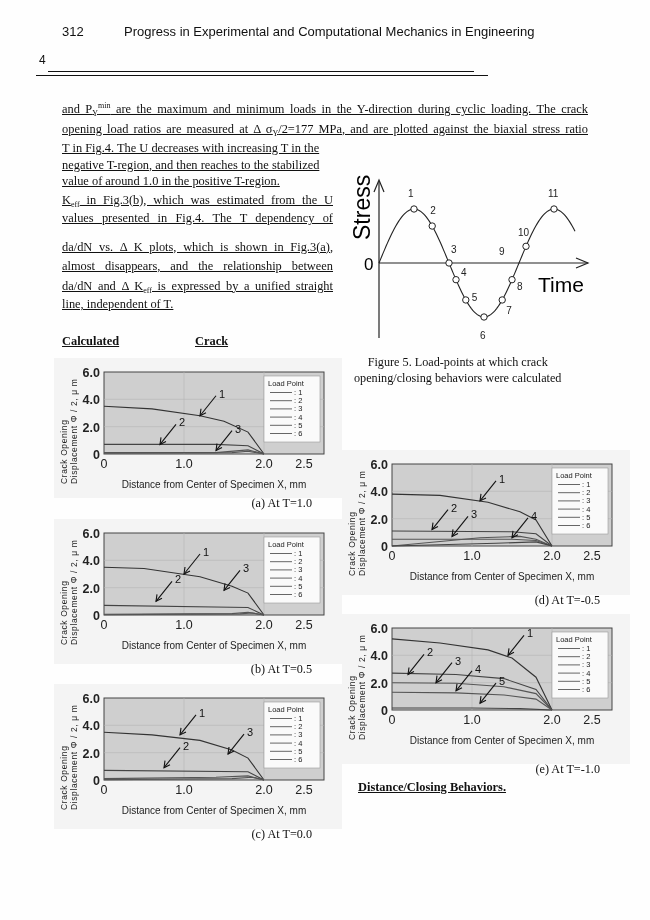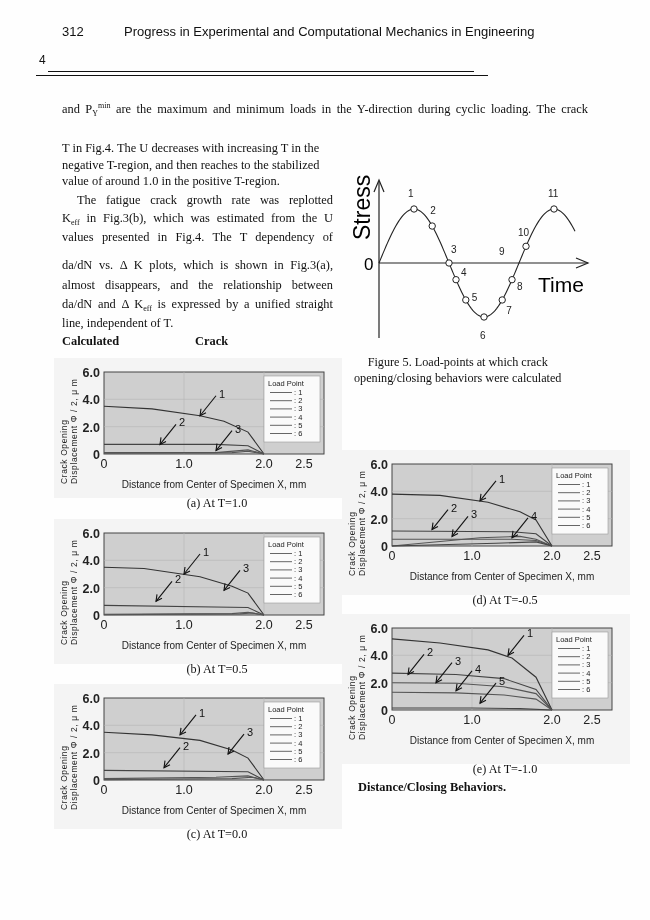--- a/index.html
+++ b/index.html
@@ -1,45 +1,45 @@
 <!DOCTYPE html>
 <html><head>
 <meta charset="utf-8">
 <style>
   html, body { margin:0; padding:0; background:#fefefe; }
   body { width:650px; height:920px; position:relative; overflow:hidden; font-family:"Liberation Serif", serif; color:#111; }
   .abs { position:absolute; }
   .hdr { font-family:"Liberation Sans", sans-serif; font-weight:normal; font-size:13px; }
   .rule { position:absolute; height:0; border-top:1.3px solid #111; }
-  .body-text { font-size:12.4px; line-height:16.5px; }
+  .body-text { font-size:12.4px; line-height:16.5px;text-decoration:underline; }
   .justify { text-align:justify; text-align-last:justify; }
   .fig-caption { font-size:12.2px; line-height:16px;text-align:center; }
-  .sub-caption { font-size:12.2px; text-align:center; }
+  .sub-caption { font-size:12.2px; text-align:right; }
   .bold { font-weight:bold; }
   sup, sub { font-size:8px; line-height:0; }
   svg text { font-family:"Liberation Sans", sans-serif; }
 </style>
 </head>
 <body>
 
 <div class="abs hdr" style="left:62px;top:24px;">312</div>
 <div class="abs hdr" style="left:124px;top:24px;">Progress in Experimental and Computational Mechanics in Engineering</div>
 <div class="abs" style="left:39px;top:53px;font-family:'Liberation Sans',sans-serif;font-size:12px;">4</div>
 <div class="rule" style="left:48px;width:426px;top:71px;"></div>
 <div class="rule" style="left:36px;width:452px;top:75px;"></div>
 
 <div class="abs body-text" style="left:62px;top:101px;width:526px;">
   <div class="justify"><span>and P</span><sub>Y</sub><sup>min</sup><span> are the maximum and minimum loads in the Y-direction during cyclic loading. The crack</span></div>
+  <div class="justify" style="margin-top:3px;"><span>opening load ratios are measured at Δ σ</span><sub>Y</sub><span>/2=177 MPa, and are plotted against the biaxial stress ratio</span></div>
 </div>
 
 <div class="abs body-text" style="left:62px;top:140px;width:271px;">
   <div>T in Fig.4.  The U decreases with increasing T in the</div>
   <div>negative T-region, and then reaches to the stabilized</div>
   <div>value of around 1.0 in the positive T-region.</div>
-  <div class="justify" style="padding-left:15px;margin-top:2px;">The fatigue crack growth rate was replotted</div>
   <div class="justify" style="margin-top:2px;"><span>K</span><sub>eff</sub><span> in Fig.3(b), which was estimated from the U</span></div>
   <div class="justify" style="margin-top:2px;">values presented in Fig.4.  The T dependency of</div>
   <div class="justify" style="margin-top:12px;">da/dN vs. Δ K plots, which is shown in Fig.3(a),</div>
   <div class="justify" style="margin-top:3px;">almost disappears, and the relationship between</div>
   <div class="justify" style="margin-top:3px;"><span>da/dN and Δ K</span><sub>eff</sub><span> is expressed by a unified straight</span></div>
   <div style="margin-top:2px;">line, independent of T.</div>
 </div>
 <div class="abs body-text bold" style="left:62px;top:333px;">Calculated</div>
 <div class="abs body-text bold" style="left:195px;top:333px;">Crack</div>
 <div class="abs body-text bold" style="left:358px;top:779px;">Distance/Closing Behaviors.</div>

